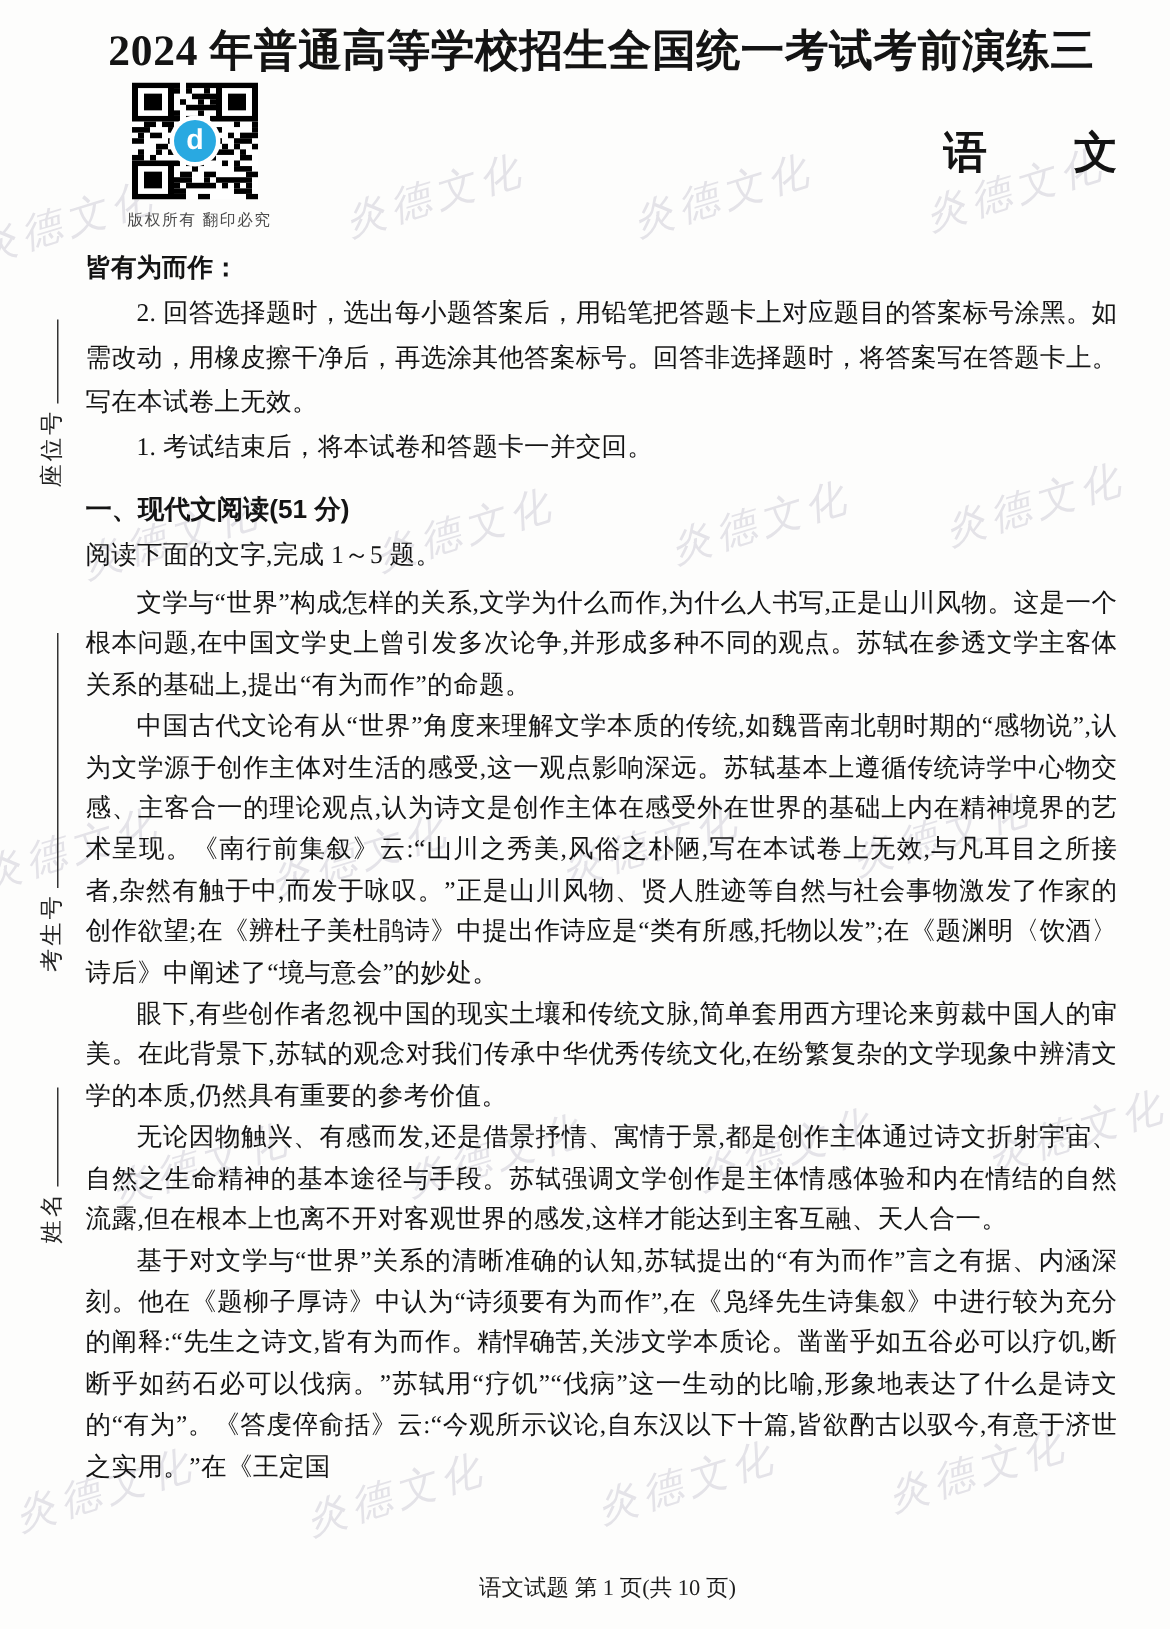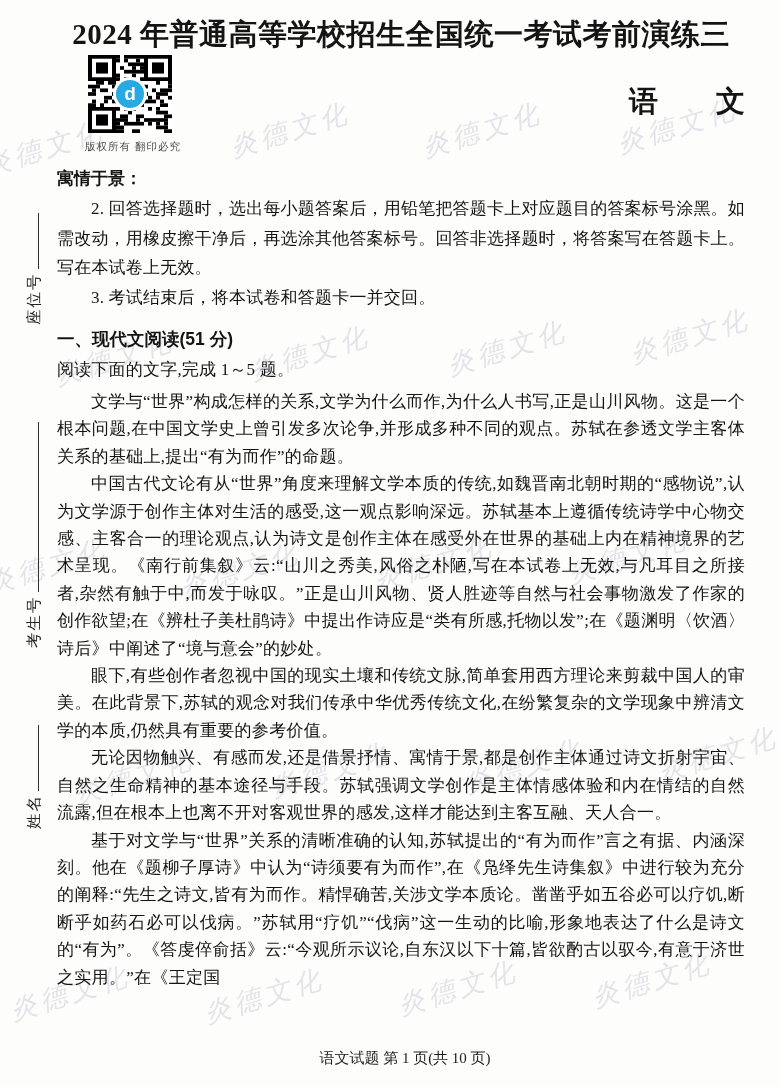--- a/index.html
+++ b/index.html
@@ -269,24 +269,24 @@
               <rect x="8" y="59.42857142857143" width="12" height="11.142857142857142" fill="#000"></rect>
             </svg>
           <div class="qr-logo">d</div>
         </div>
         <div class="copyright">版权所有  翻印必究</div>
       </div>
       <h2 class="subject">语　　文</h2>
     </div>
 
     <div class="notice">
-      <p class="notice-heading">寓情于景：</p>
+      <p class="notice-heading">皆有为而作：</p>
       <div id="notice-list">
           <p class="notice-item">2. 回答选择题时，选出每小题答案后，用铅笔把答题卡上对应题目的答案标号涂黑。如需改动，用橡皮擦干净后，再选涂其他答案标号。回答非选择题时，将答案写在答题卡上。写在本试卷上无效。</p>
-          <p class="notice-item">3. 考试结束后，将本试卷和答题卡一并交回。</p>
+          <p class="notice-item">1. 考试结束后，将本试卷和答题卡一并交回。</p>
         </div>
     </div>
 
     <div class="section">
       <p class="section-heading">一、现代文阅读(51 分)</p>
       <p class="instruction">阅读下面的文字,完成 1～5 题。</p>
       <div class="passage" id="paragraph-list">
           <p>文学与“世界”构成怎样的关系,文学为什么而作,为什么人书写,正是山川风物。这是一个根本问题,在中国文学史上曾引发多次论争,并形成多种不同的观点。苏轼在参透文学主客体关系的基础上,提出“有为而作”的命题。</p>
           <p>中国古代文论有从“世界”角度来理解文学本质的传统,如魏晋南北朝时期的“感物说”,认为文学源于创作主体对生活的感受,这一观点影响深远。苏轼基本上遵循传统诗学中心物交感、主客合一的理论观点,认为诗文是创作主体在感受外在世界的基础上内在精神境界的艺术呈现。《南行前集叙》云:“山川之秀美,风俗之朴陋,写在本试卷上无效,与凡耳目之所接者,杂然有触于中,而发于咏叹。”正是山川风物、贤人胜迹等自然与社会事物激发了作家的创作欲望;在《辨杜子美杜鹃诗》中提出作诗应是“类有所感,托物以发”;在《题渊明〈饮酒〉诗后》中阐述了“境与意会”的妙处。</p>
           <p>眼下,有些创作者忽视中国的现实土壤和传统文脉,简单套用西方理论来剪裁中国人的审美。在此背景下,苏轼的观念对我们传承中华优秀传统文化,在纷繁复杂的文学现象中辨清文学的本质,仍然具有重要的参考价值。</p>

